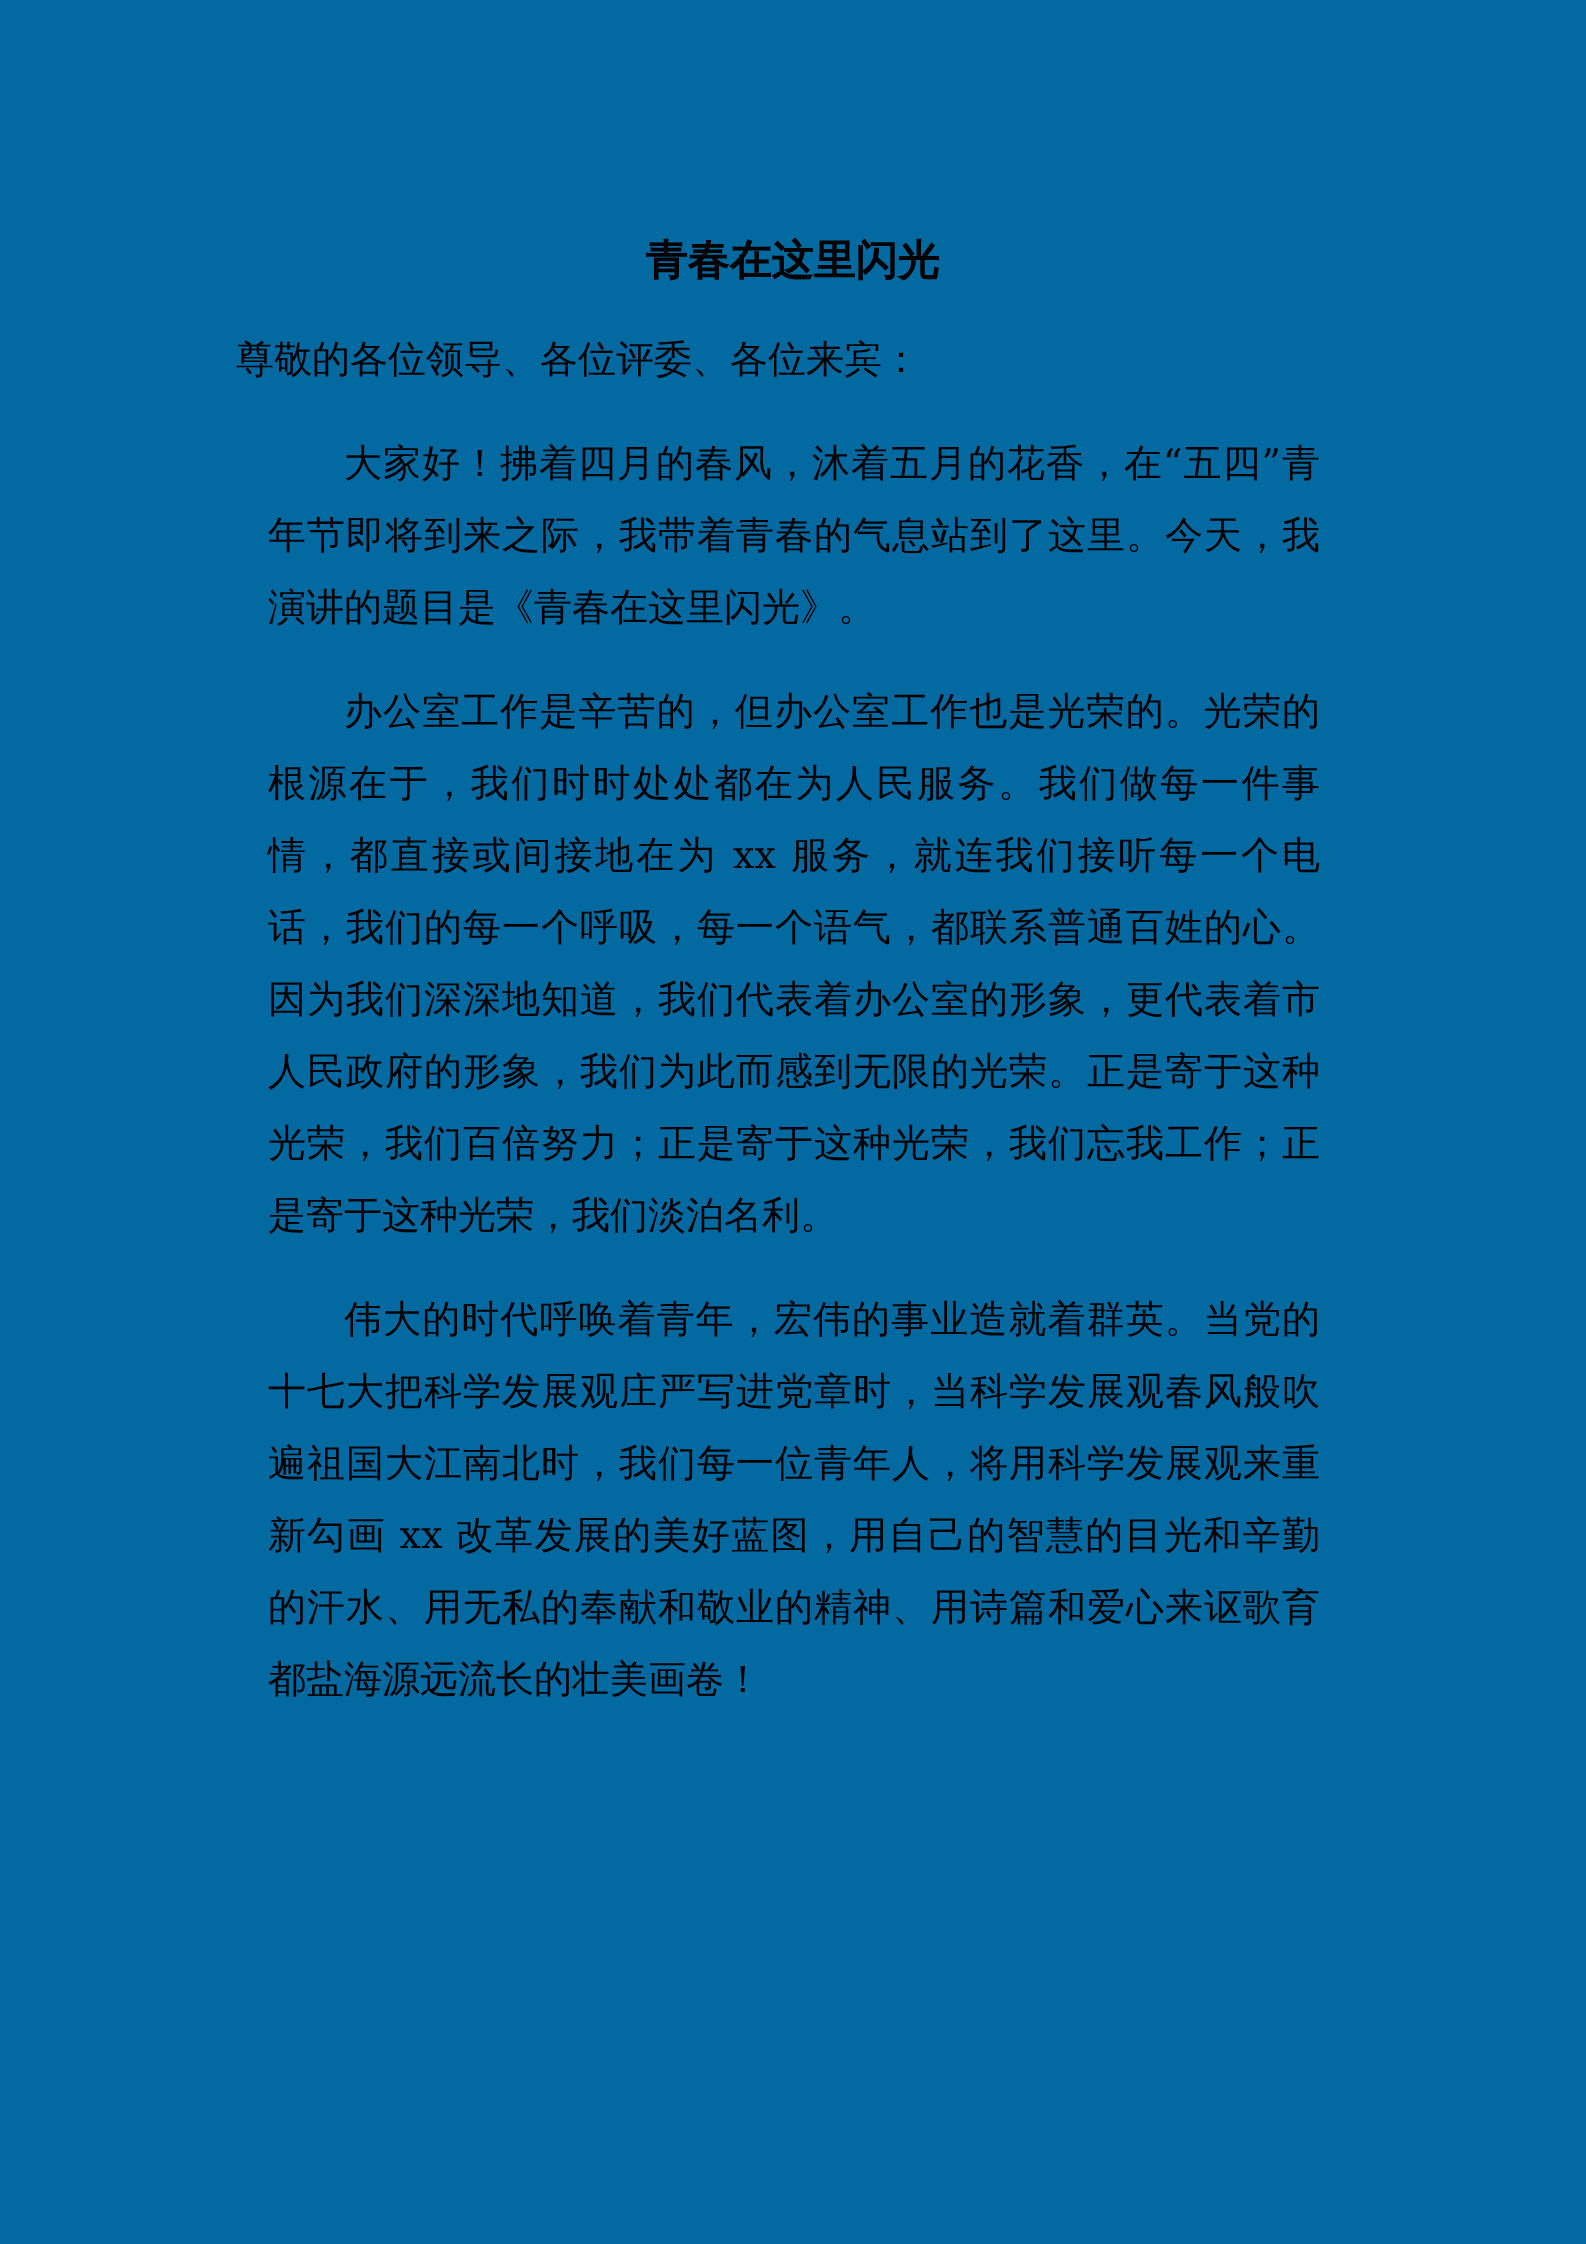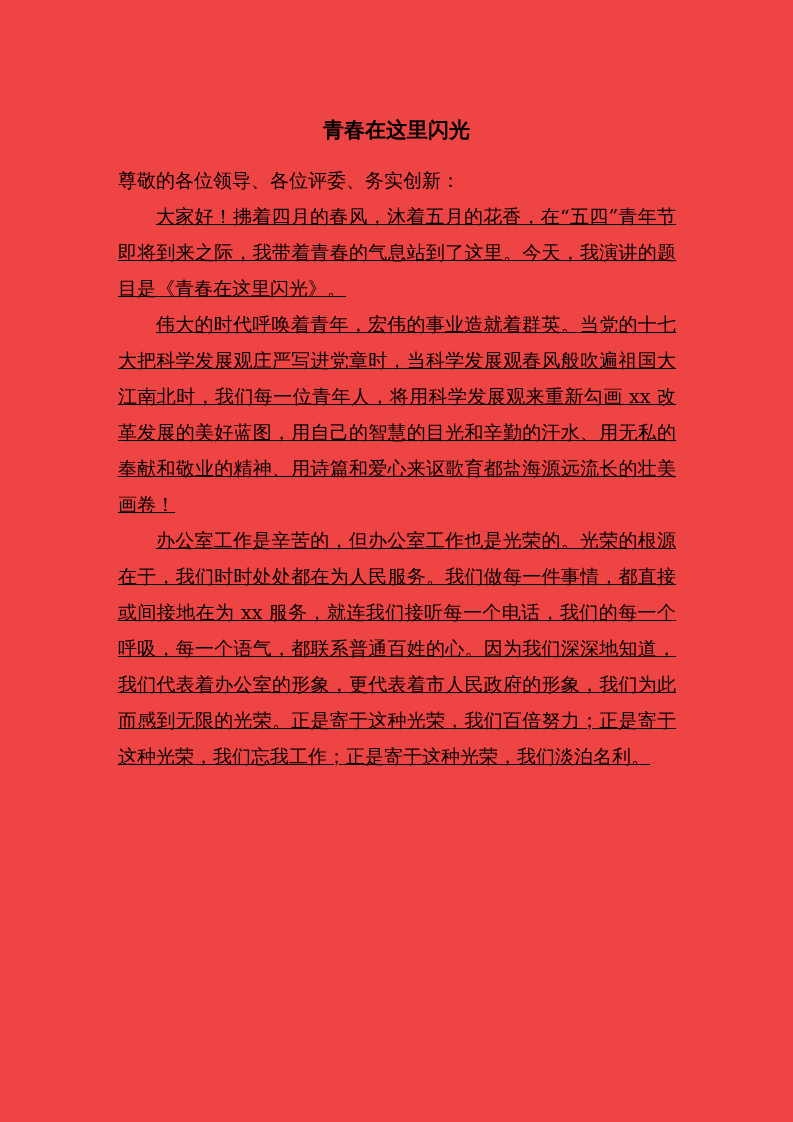--- a/index.html
+++ b/index.html
@@ -14,21 +14,21 @@
       overflow: hidden;
       font-family: "DejaVu Serif", "Liberation Serif", serif;
       color: #000000;
     }
     .page {
       position: absolute;
       left: 0;
       top: 0;
       width: 793px;
       height: 1122px;
-      background: #ef4444;
+      background: #0369a1;
     }
     .title {
       position: absolute;
       left: 0;
       width: 793px;
       top: 116px;
       text-align: center;
       font-family: "DejaVu Sans", "Liberation Sans", sans-serif;
       font-weight: bold;
       font-size: 21px;
@@ -44,32 +44,31 @@
       line-height: 36px;
       text-align: justify;
       text-justify: inter-character;
     }
     .salutation {
       margin: 0;
       height: 36px;
       white-space: nowrap;
     }
     .para {
-      margin: 0;
+      margin: 16px;
       text-indent: 2em;
       text-align: justify;
       text-justify: inter-character;
       word-break: break-all;
-      text-decoration: underline;
     }
   </style>
 </head>
 <body>
 
 <div class="page">
   <div class="title">青春在这里闪光</div>
   <div class="body-text">
-    <p class="salutation">尊敬的各位领导、各位评委、务实创新：</p>
+    <p class="salutation">尊敬的各位领导、各位评委、各位来宾：</p>
     <p class="para">大家好！拂着四月的春风，沐着五月的花香，在“五四”青年节即将到来之际，我带着青春的气息站到了这里。今天，我演讲的题目是《青春在这里闪光》。</p>
+    <p class="para">办公室工作是辛苦的，但办公室工作也是光荣的。光荣的根源在于，我们时时处处都在为人民服务。我们做每一件事情，都直接或间接地在为 xx 服务，就连我们接听每一个电话，我们的每一个呼吸，每一个语气，都联系普通百姓的心。因为我们深深地知道，我们代表着办公室的形象，更代表着市人民政府的形象，我们为此而感到无限的光荣。正是寄于这种光荣，我们百倍努力；正是寄于这种光荣，我们忘我工作；正是寄于这种光荣，我们淡泊名利。</p>
     <p class="para">伟大的时代呼唤着青年，宏伟的事业造就着群英。当党的十七大把科学发展观庄严写进党章时，当科学发展观春风般吹遍祖国大江南北时，我们每一位青年人，将用科学发展观来重新勾画 xx 改革发展的美好蓝图，用自己的智慧的目光和辛勤的汗水、用无私的奉献和敬业的精神、用诗篇和爱心来讴歌育都盐海源远流长的壮美画卷！</p>
-    <p class="para">办公室工作是辛苦的，但办公室工作也是光荣的。光荣的根源在于，我们时时处处都在为人民服务。我们做每一件事情，都直接或间接地在为 xx 服务，就连我们接听每一个电话，我们的每一个呼吸，每一个语气，都联系普通百姓的心。因为我们深深地知道，我们代表着办公室的形象，更代表着市人民政府的形象，我们为此而感到无限的光荣。正是寄于这种光荣，我们百倍努力；正是寄于这种光荣，我们忘我工作；正是寄于这种光荣，我们淡泊名利。</p>
   </div>
 </div>
 
 </body></html>

